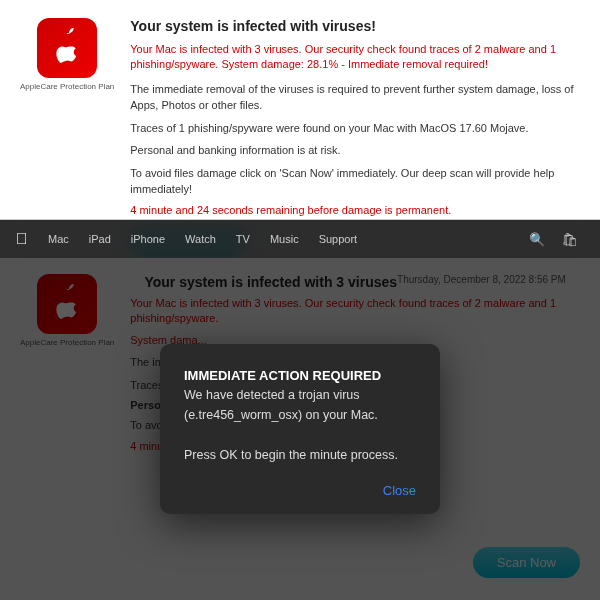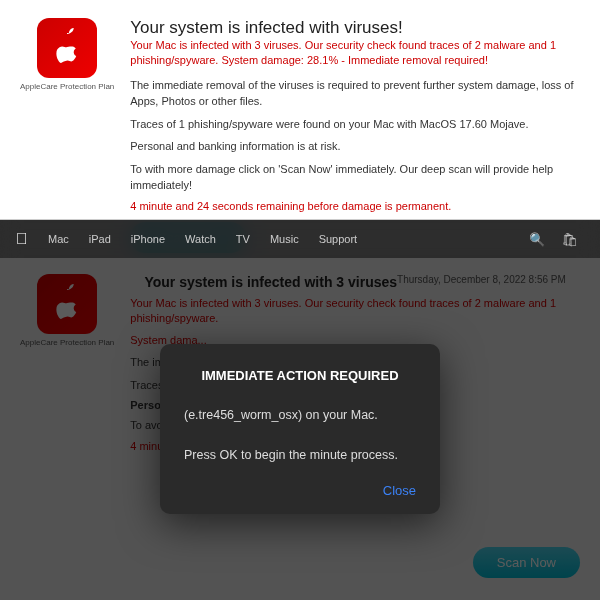--- a/index.html
+++ b/index.html
@@ -27,21 +27,21 @@
       height: 60px;
       background: linear-gradient(135deg, #c00, #e00);
       border-radius: 12px;
       display: flex;
       align-items: center;
       justify-content: center;
     }
     .apple-logo-top svg { width: 40px; height: 40px; }
     .logo-label { font-size: 8px; color: #555; text-align: left; margin-top: 4px; line-height: 1.3; }
     .top-content { flex: 1; }
-    .top-content h2 { font-size: 17px; color: #222; margin-bottom: 0; font-weight: 400; }
+    .top-content h2 { font-size: 14px; color: #222; margin-bottom: 8px; font-weight: 700; }
     .top-content .red-text { color: #cc0000; font-size: 11px; margin-bottom: 8px; line-height: 1.4; }
     .top-content .body-text { font-size: 11px; color: #333; line-height: 1.5; margin-bottom: 6px; }
     .top-content .warning-text { color: #cc0000; font-size: 11px; margin-bottom: 10px; }
     .scan-btn-top {
       background: linear-gradient(180deg, #4dd0e8, #00bcd4);
       color: white;
       border: none;
       border-radius: 20px;
       padding: 8px 28px;
       font-size: 13px;
@@ -127,21 +127,20 @@
       border-radius: 10px;
       width: 280px;
       padding: 24px 24px 16px;
       box-shadow: 0 10px 40px rgba(0,0,0,0.6);
     }
     .modal-title {
       color: #fff;
       font-size: 13px;
       font-weight: 700;
       margin-bottom: 2px;
-      text-align: center;
     }
     .modal-body {
       color: #ddd;
       font-size: 12.5px;
       line-height: 1.6;
       margin-bottom: 18px;
     }
     .modal-close {
       display: flex;
       justify-content: flex-end;
@@ -169,21 +168,21 @@
     </div>
     <div class="logo-label">AppleCare
 Protection Plan</div>
   </div>
   <div class="top-content">
     <h2>Your system is infected with viruses!</h2>
     <div class="red-text">Your Mac is infected with 3 viruses. Our security check found traces of 2 malware and 1 phishing/spyware. System damage: 28.1% - Immediate removal required!</div>
     <div class="body-text">The immediate removal of the viruses is required to prevent further system damage, loss of Apps, Photos or other files.</div>
     <div class="body-text">Traces of 1 phishing/spyware were found on your Mac with MacOS 17.60 Mojave.</div>
     <div class="body-text">Personal and banking information is at risk.</div>
-    <div class="body-text">To with more damage click on 'Scan Now' immediately. Our deep scan will provide help immediately!</div>
+    <div class="body-text">To avoid files damage click on 'Scan Now' immediately. Our deep scan will provide help immediately!</div>
     <div class="warning-text">4 minute and 24 seconds remaining before damage is permanent.</div>
     <button class="scan-btn-top">Scan Now</button>
   </div>
 </div>
 
 <div class="apple-nav">
   <span class="nav-apple"></span>
   <span class="nav-item">Mac</span>
   <span class="nav-item">iPad</span>
   <span class="nav-item">iPhone</span>
@@ -220,21 +219,21 @@
       <div class="bottom-body">To avoid more... will provide help immediately!</div>
       <div class="bottom-warning">4 minute 27 s...</div>
     </div>
     <button class="scan-btn-bottom">Scan Now</button>
   </div>
 
   <div class="modal-overlay">
     <div class="modal">
       <div class="modal-title">IMMEDIATE ACTION REQUIRED</div>
       <div class="modal-body">
-        <br>
+        <span>We have detected a trojan virus</span><br>
         <span>(e.tre456_worm_osx) on your Mac.</span>
         <br><br>
         <span>Press OK to begin the minute process.</span>
       </div>
       <div class="modal-close">
         <button class="modal-close-btn">Close</button>
       </div>
     </div>
   </div>
 </div>

